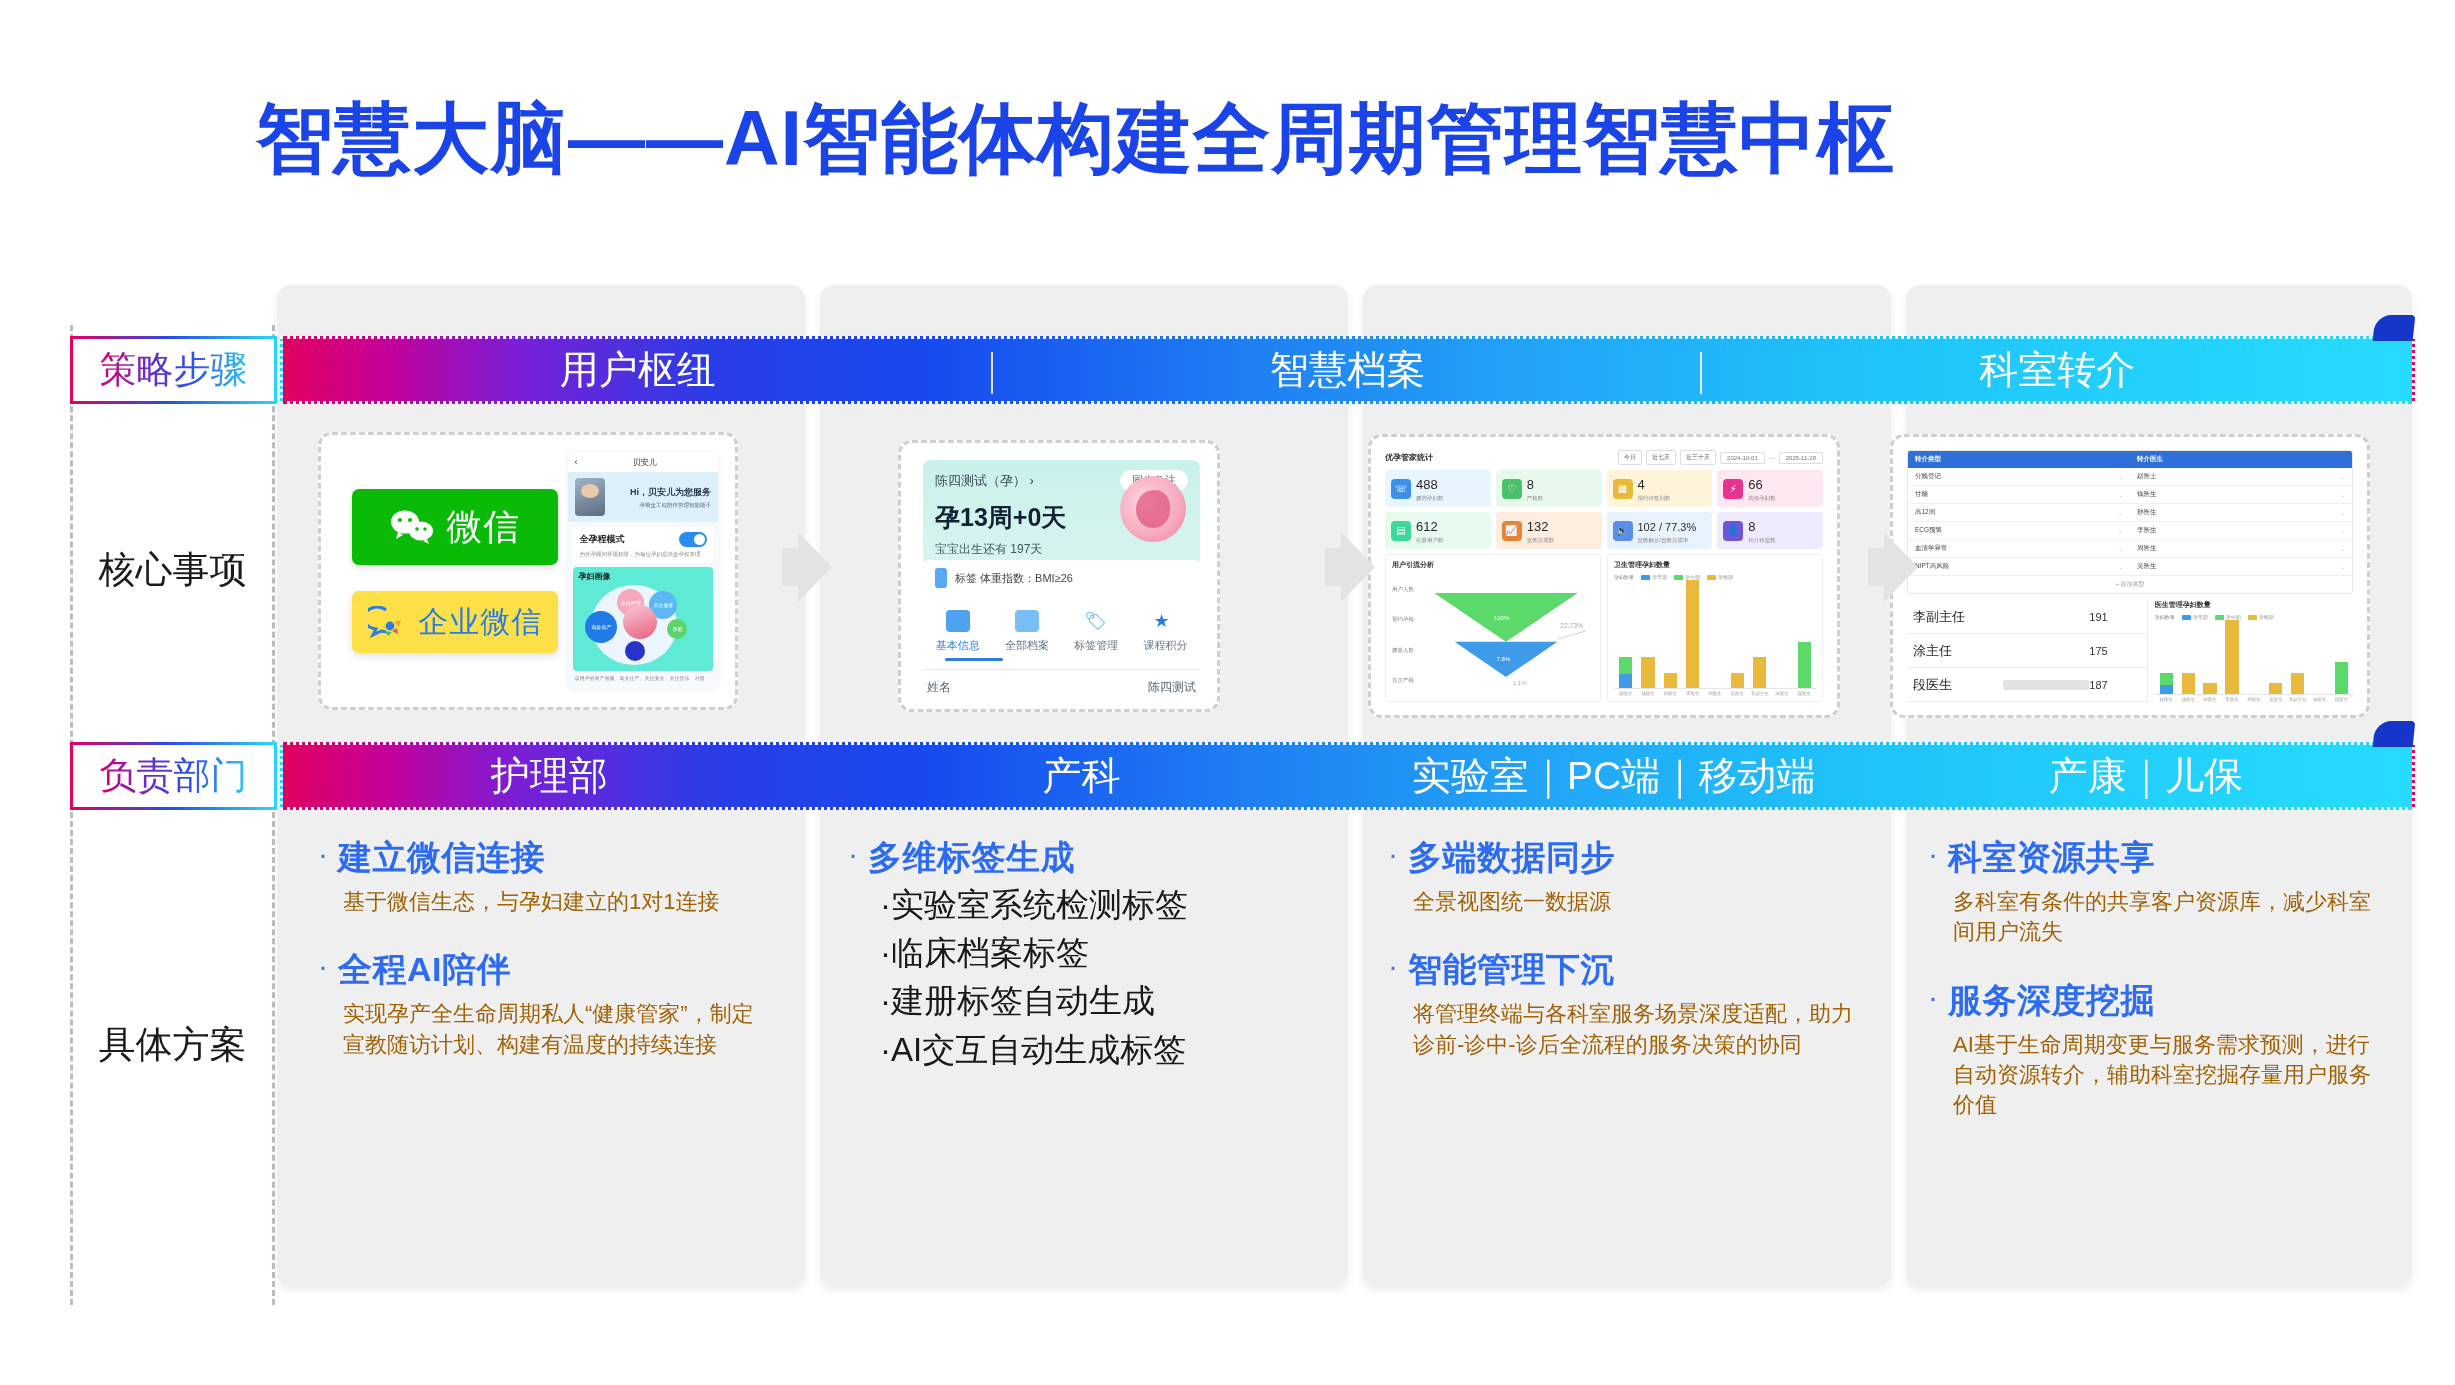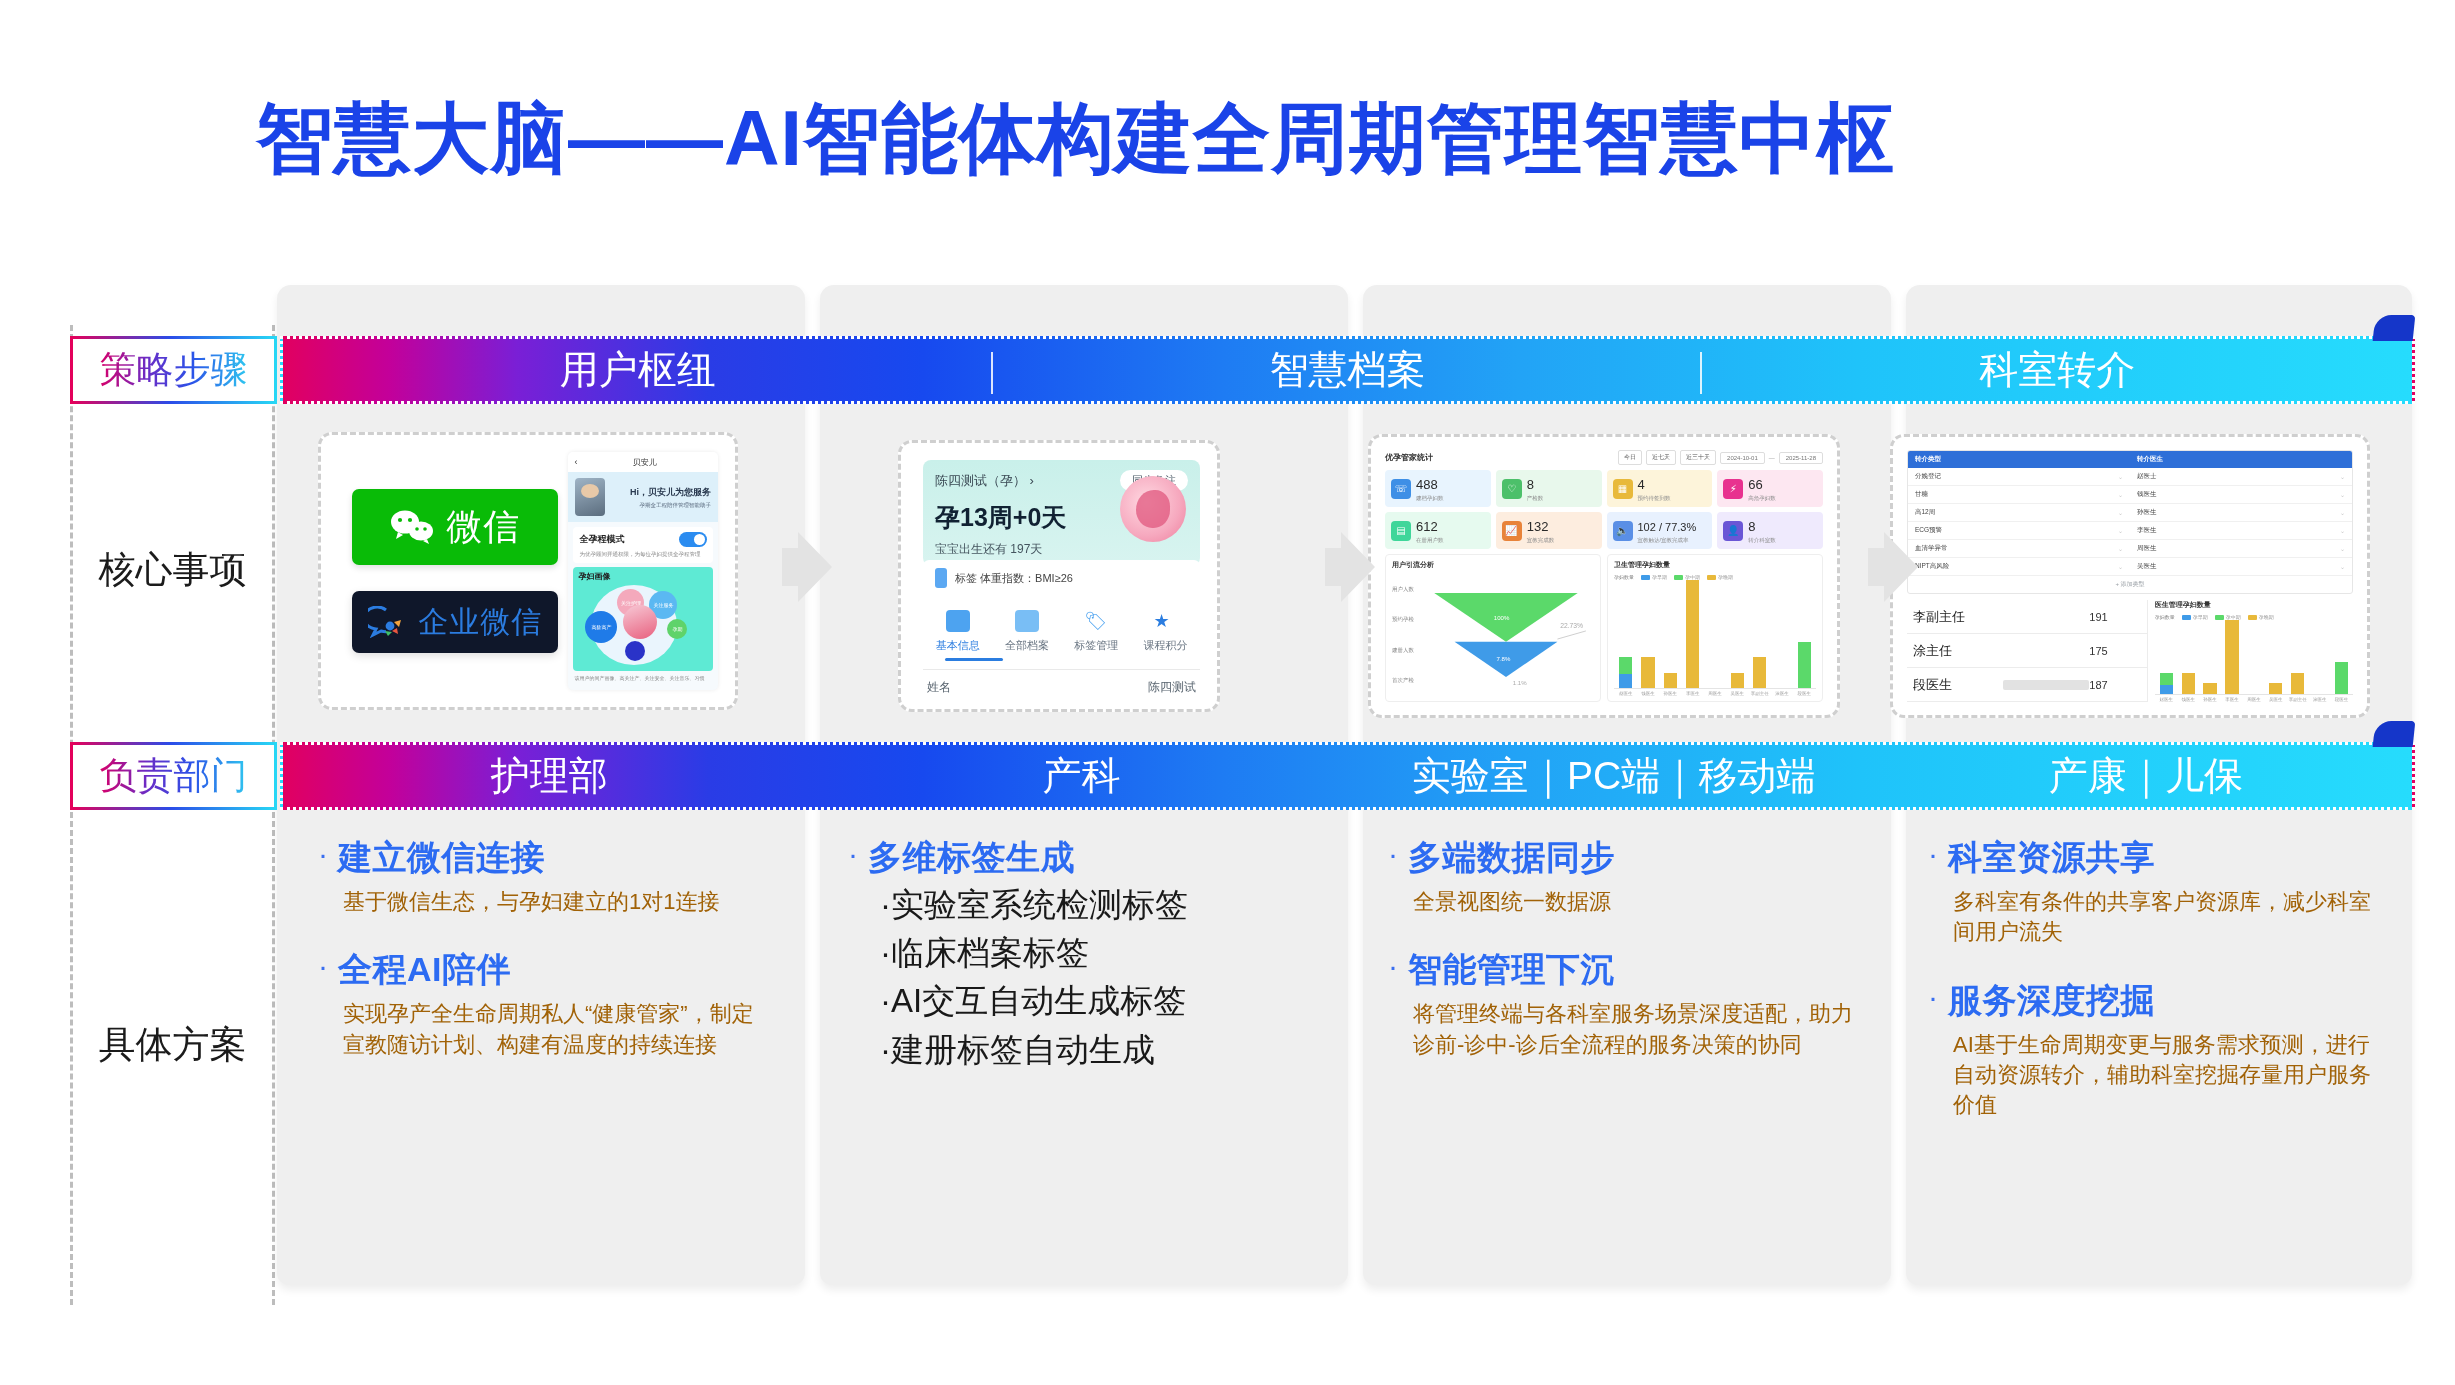--- a/index.html
+++ b/index.html
@@ -124,21 +124,21 @@
 
   
   .wx-wrap { display: flex; height: 100%; padding: 10px; gap: 10px; background: #fff; }
   .wx-left { flex: 0 0 58%; display: flex; flex-direction: column; justify-content: center; gap: 26px; padding-left: 14px;}
   .wx-card-green {
     background: #09BB07; border-radius: 7px;
     height: 76px; display: flex; align-items: center; justify-content: center; gap: 12px;
     box-shadow: 0 3px 6px rgba(0,0,0,.12);
   }
   .wx-card-white {
-    background: #0f172a; border-radius: 7px;
+    background: #fde047; border-radius: 7px;
     height: 62px; display: flex; align-items: center; justify-content: center; gap: 10px;
     box-shadow: 0 3px 8px rgba(0,0,0,.13);
   }
   .wx-text-w { color: #fff; font-size: 36px; font-weight: 500; letter-spacing: 1px;}
   .wx-text-b { color: #2B7CE0; font-size: 30px; font-weight: 500; letter-spacing: 1px;}
   .wx-right {
     flex: 1 1 auto; background: #F6FAFD; border-radius: 5px;
     display: flex; flex-direction: column; overflow: hidden;
     box-shadow: 0 0 4px rgba(0,0,0,.08);
   }
@@ -700,22 +700,22 @@
       </div>
     </div>
   <div class="col-body" id="cb1" style="left:848px;top:835px;width:460px;">
       <div class="bullet-group">
         <div class="b-title">
           <span class="b-dot">·</span>
           <span class="b-title-t">多维标签生成</span>
         </div>
         <div class="b-sub">·实验室系统检测标签</div>
         <div class="b-sub">·临床档案标签</div>
+        <div class="b-sub">·建册标签自动生成</div>
         <div class="b-sub">·AI交互自动生成标签</div>
-        <div class="b-sub">·建册标签自动生成</div>
       </div>
     </div>
   <div class="col-body" id="cb2" style="left:1388px;top:835px;width:470px;">
       <div class="bullet-group">
         <div class="b-title">
           <span class="b-dot">·</span>
           <span class="b-title-t">多端数据同步</span>
         </div>
         <div class="b-desc">全景视图统一数据源</div>
       </div>

